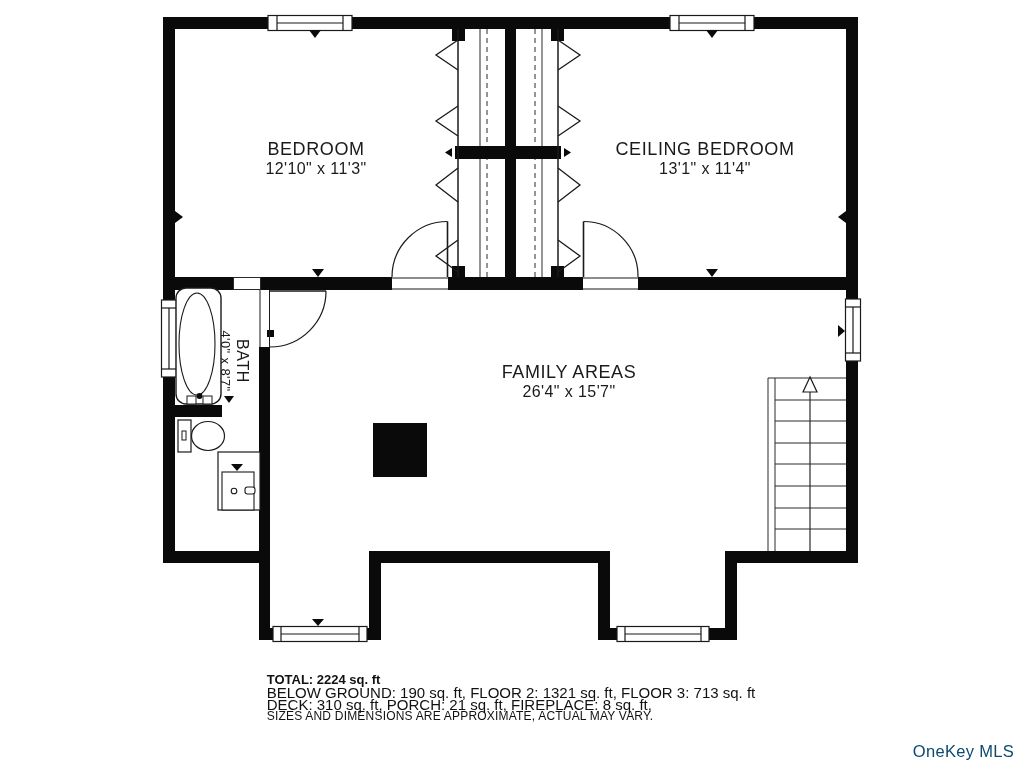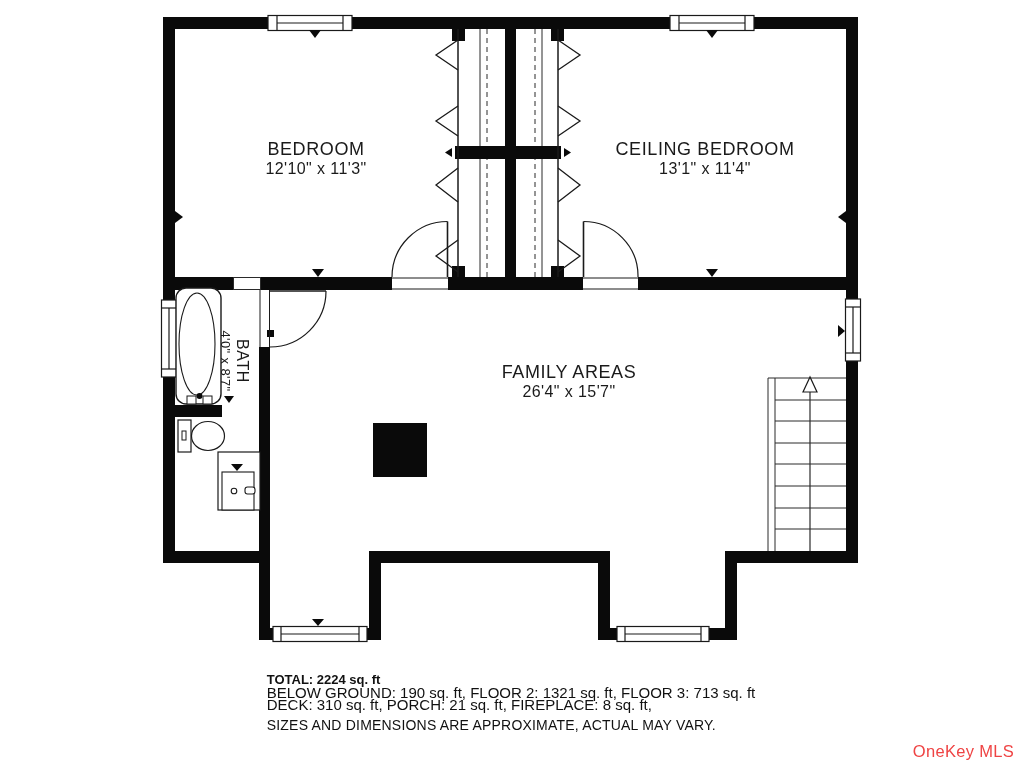--- a/index.html
+++ b/index.html
@@ -16,23 +16,23 @@
   .room-label .rdims{font-size:16px;letter-spacing:.4px;line-height:19px;}
   .room-label.vertical{transform:translate(-50%,-50%) rotate(90deg);}
   .room-label.vertical .rname{font-size:16px;line-height:19px;}
   .room-label.vertical .rdims{font-size:13px;line-height:16px;}
   #footer{
     position:absolute;left:511px;top:672px;transform:translateX(-50%);
     text-align:left;color:#111;white-space:nowrap;
   }
   #footer .total{font-size:13px;font-weight:bold;line-height:15px;}
   #footer .fline{font-size:15px;line-height:12px;}
-  #footer .disclaimer{font-size:14px;line-height:9px;margin-top:10px;letter-spacing:.2px;}
+  #footer .disclaimer{font-size:12px;line-height:9px;margin-top:1px;letter-spacing:.2px;}
   #watermark{
-    position:absolute;right:10px;top:742px;font-size:16.5px;color:#ef4444;
+    position:absolute;right:10px;top:742px;font-size:16.5px;color:#0c4a6e;
     letter-spacing:.3px;
   }
 </style>
 </head>
 <body>
 
 <div id="canvas">
 
   <svg id="plan-svg" width="1024" height="768" viewBox="0 0 1024 768" fill="none" stroke="none">
 

